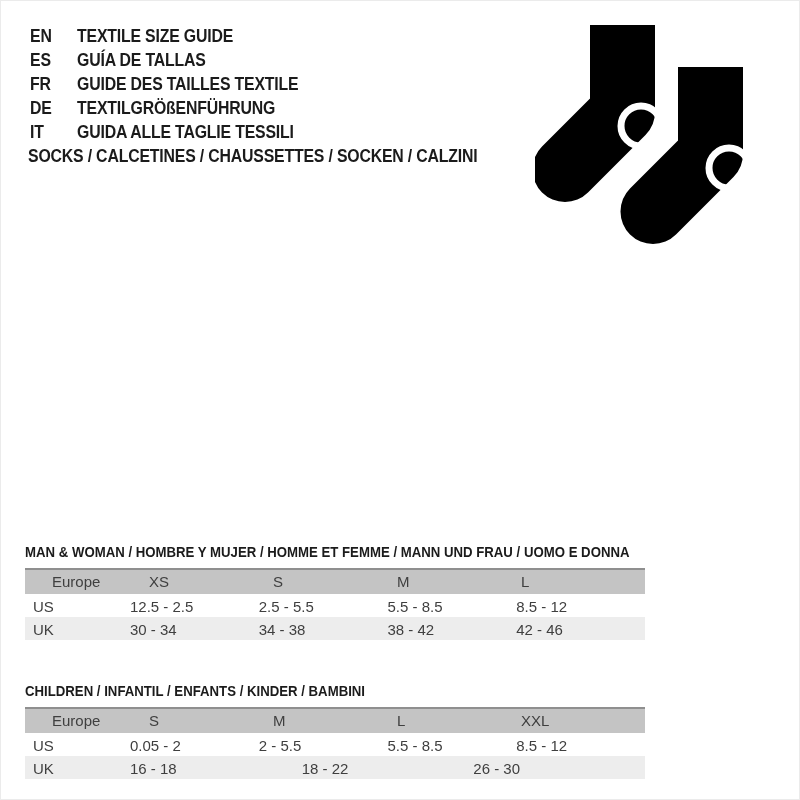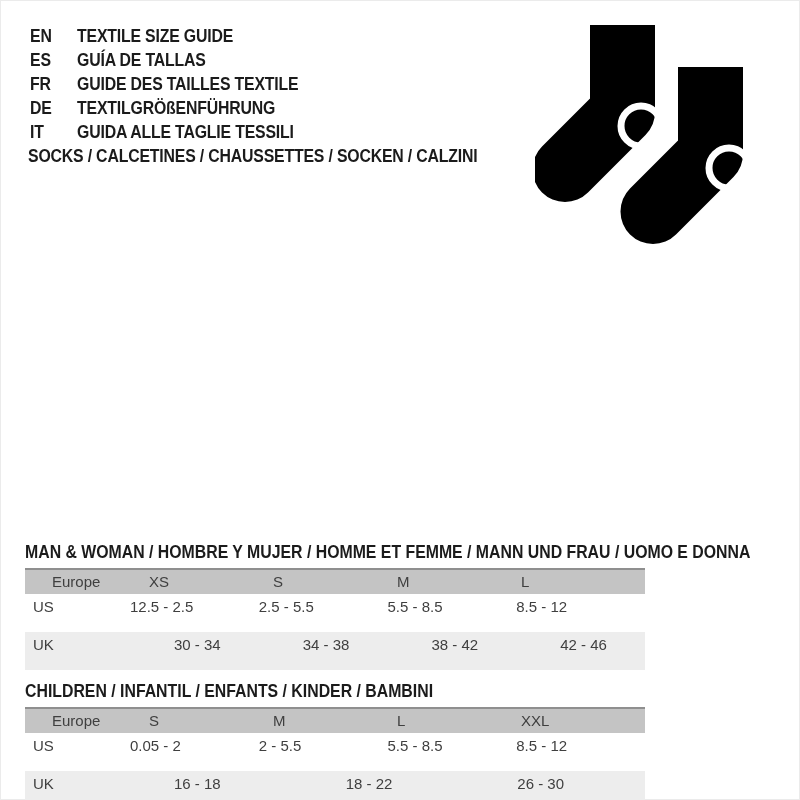--- a/index.html
+++ b/index.html
@@ -23,25 +23,25 @@
   .product-line{position:absolute;left:28px;top:146px;font-weight:bold;font-size:18px;letter-spacing:-0.2px;}
 
   
   .socks{position:absolute;left:535px;top:18px;width:230px;height:230px;}
   .sock-stroke{fill:none;stroke:var(--icon);stroke-width:65;stroke-linecap:round;stroke-linejoin:round;}
   .sock-fill{fill:var(--icon);}
   .sock-ring{fill:none;stroke:var(--page_bg);stroke-width:7;}
 
   
   .table-block{position:absolute;left:25px;width:620px;}
-  .tbl-title{font-weight:bold;font-size:18px;line-height:18px;color:var(--ink);}
+  .tbl-title{font-weight:bold;font-size:15px;line-height:18px;color:var(--ink);}
   .size-table{margin-top:7px;border-top:2px solid var(--table_top_border);font-size:15px;color:var(--table_text);}
-  .row{display:flex;height:38px;line-height:25px;}
+  .row{display:flex;height:23px;line-height:25px;}
   .row.head{height:24px;line-height:24px;background:var(--header_bg);padding-left:19px;}
-  .row.alt{background:var(--row_alt_bg);gap:44px;}
+  .row.alt{background:var(--row_alt_bg);}
   .cell{flex:1;text-align:left;}
   .cell.label{flex:none;width:105px;padding-left:8px;text-align:left;}
   .block-adults{top:543px;}
   .block-children{top:682px;}
 </style>
 </head>
 <body>
 
 <div class="lang-block">
   <div class="lang-row">

